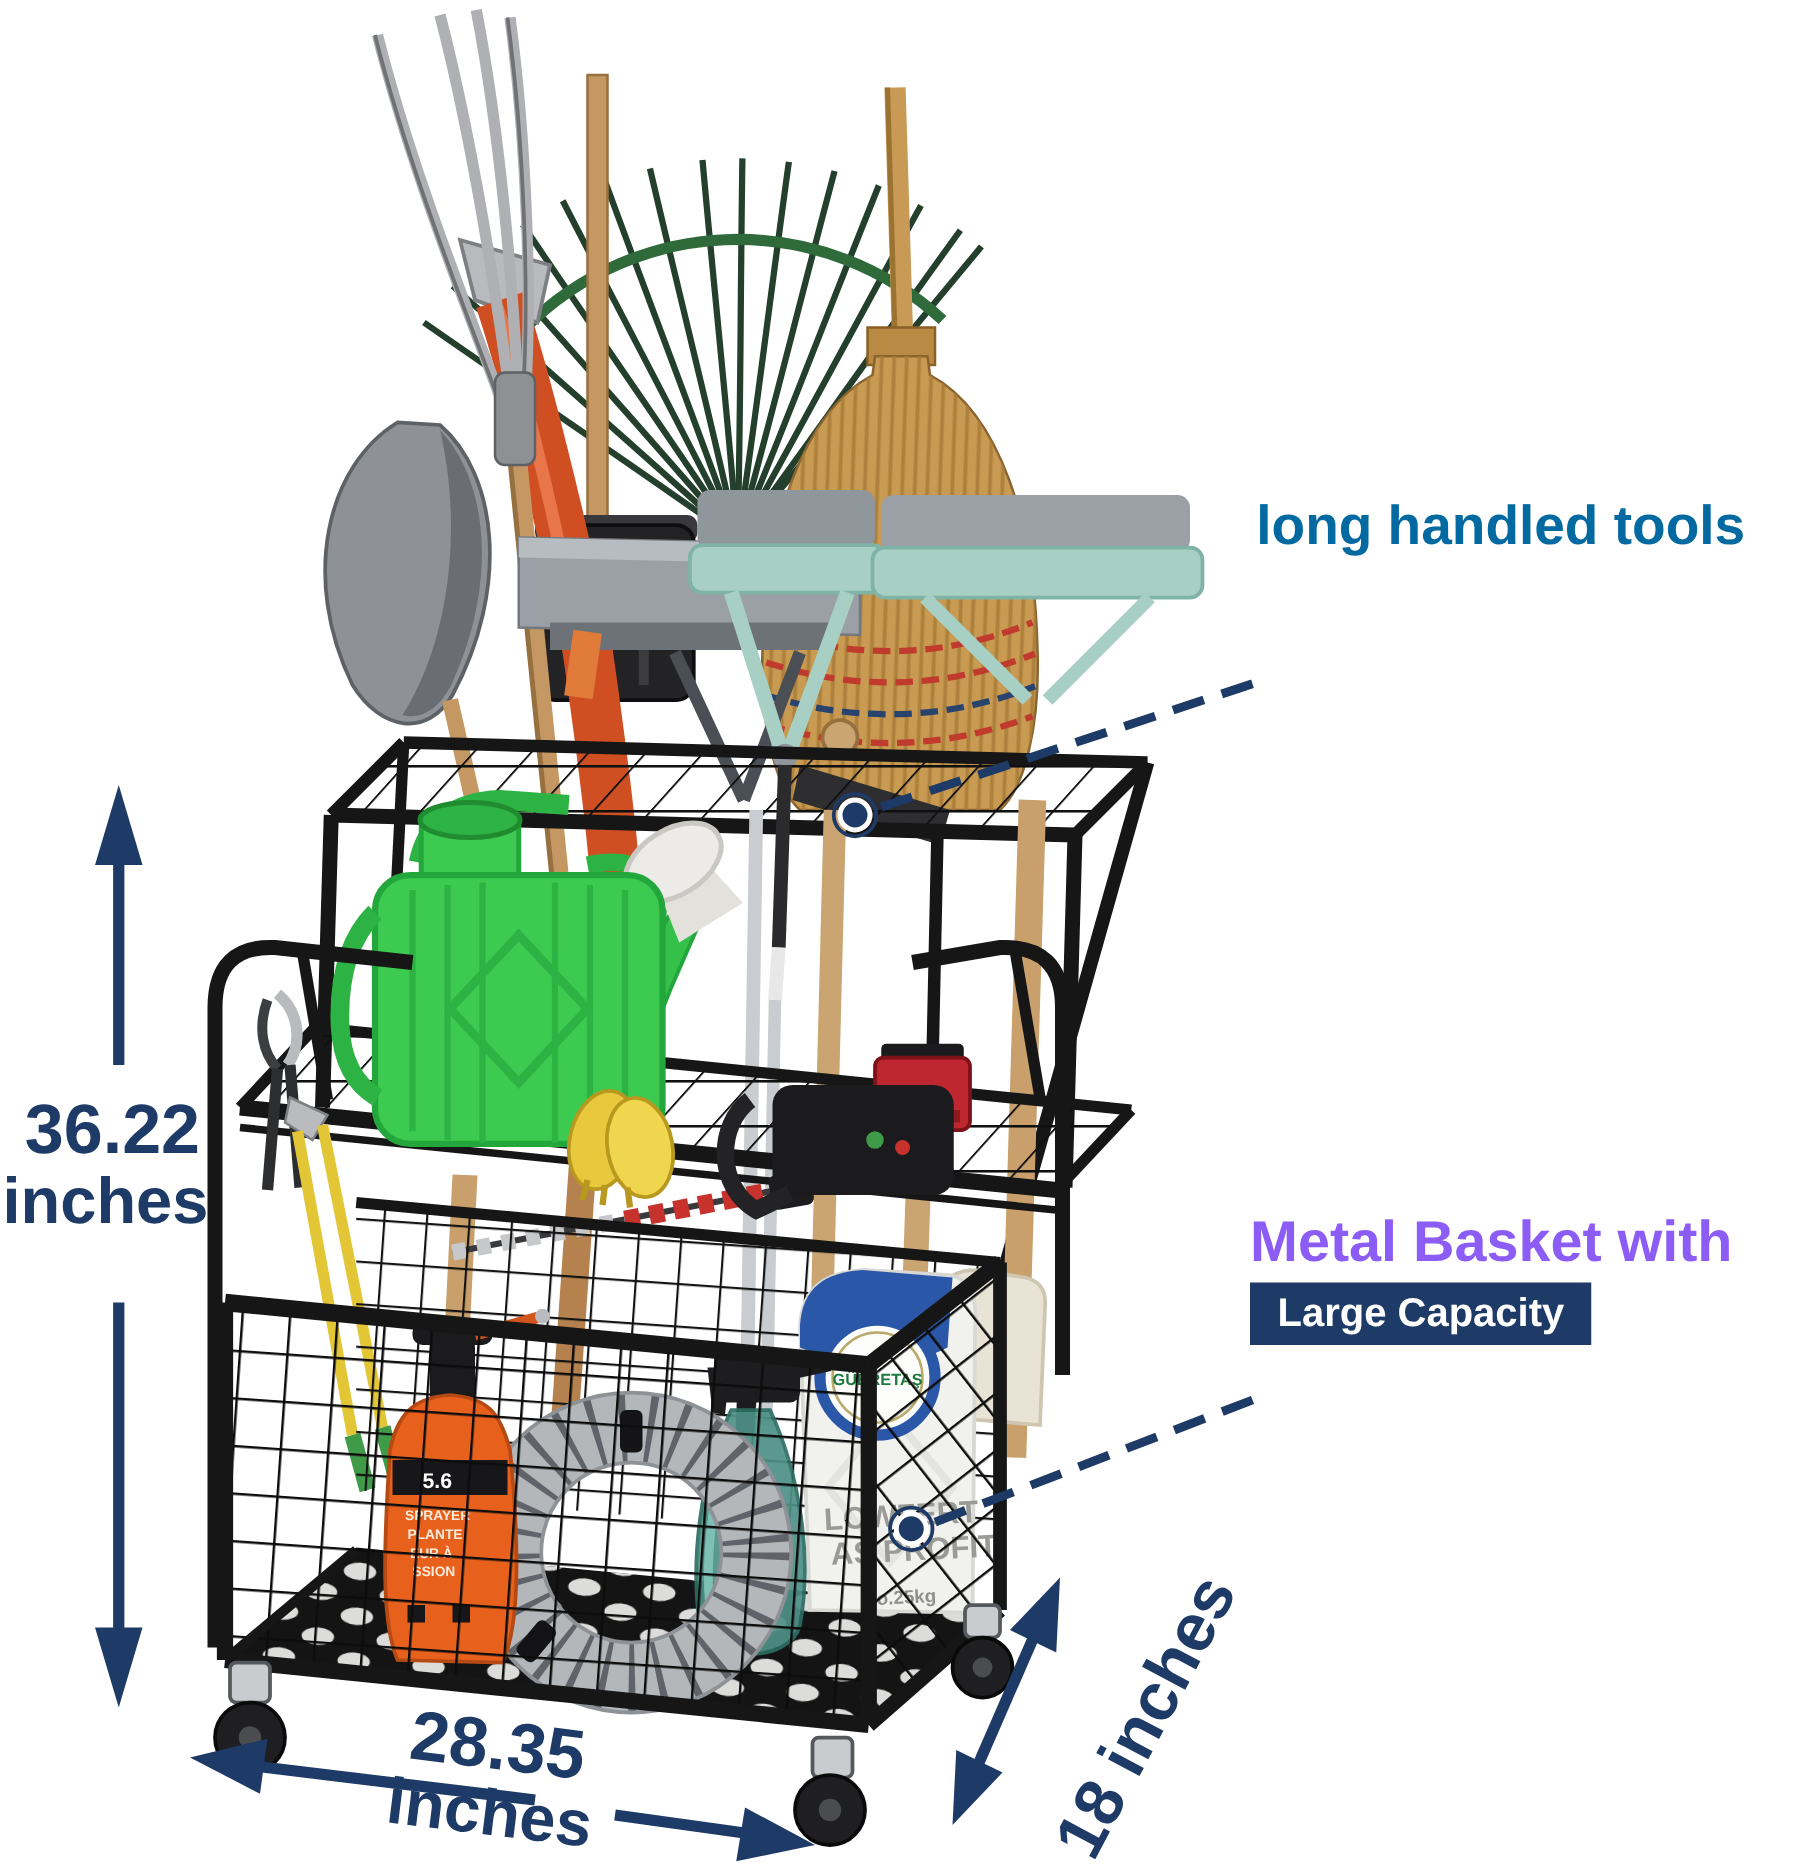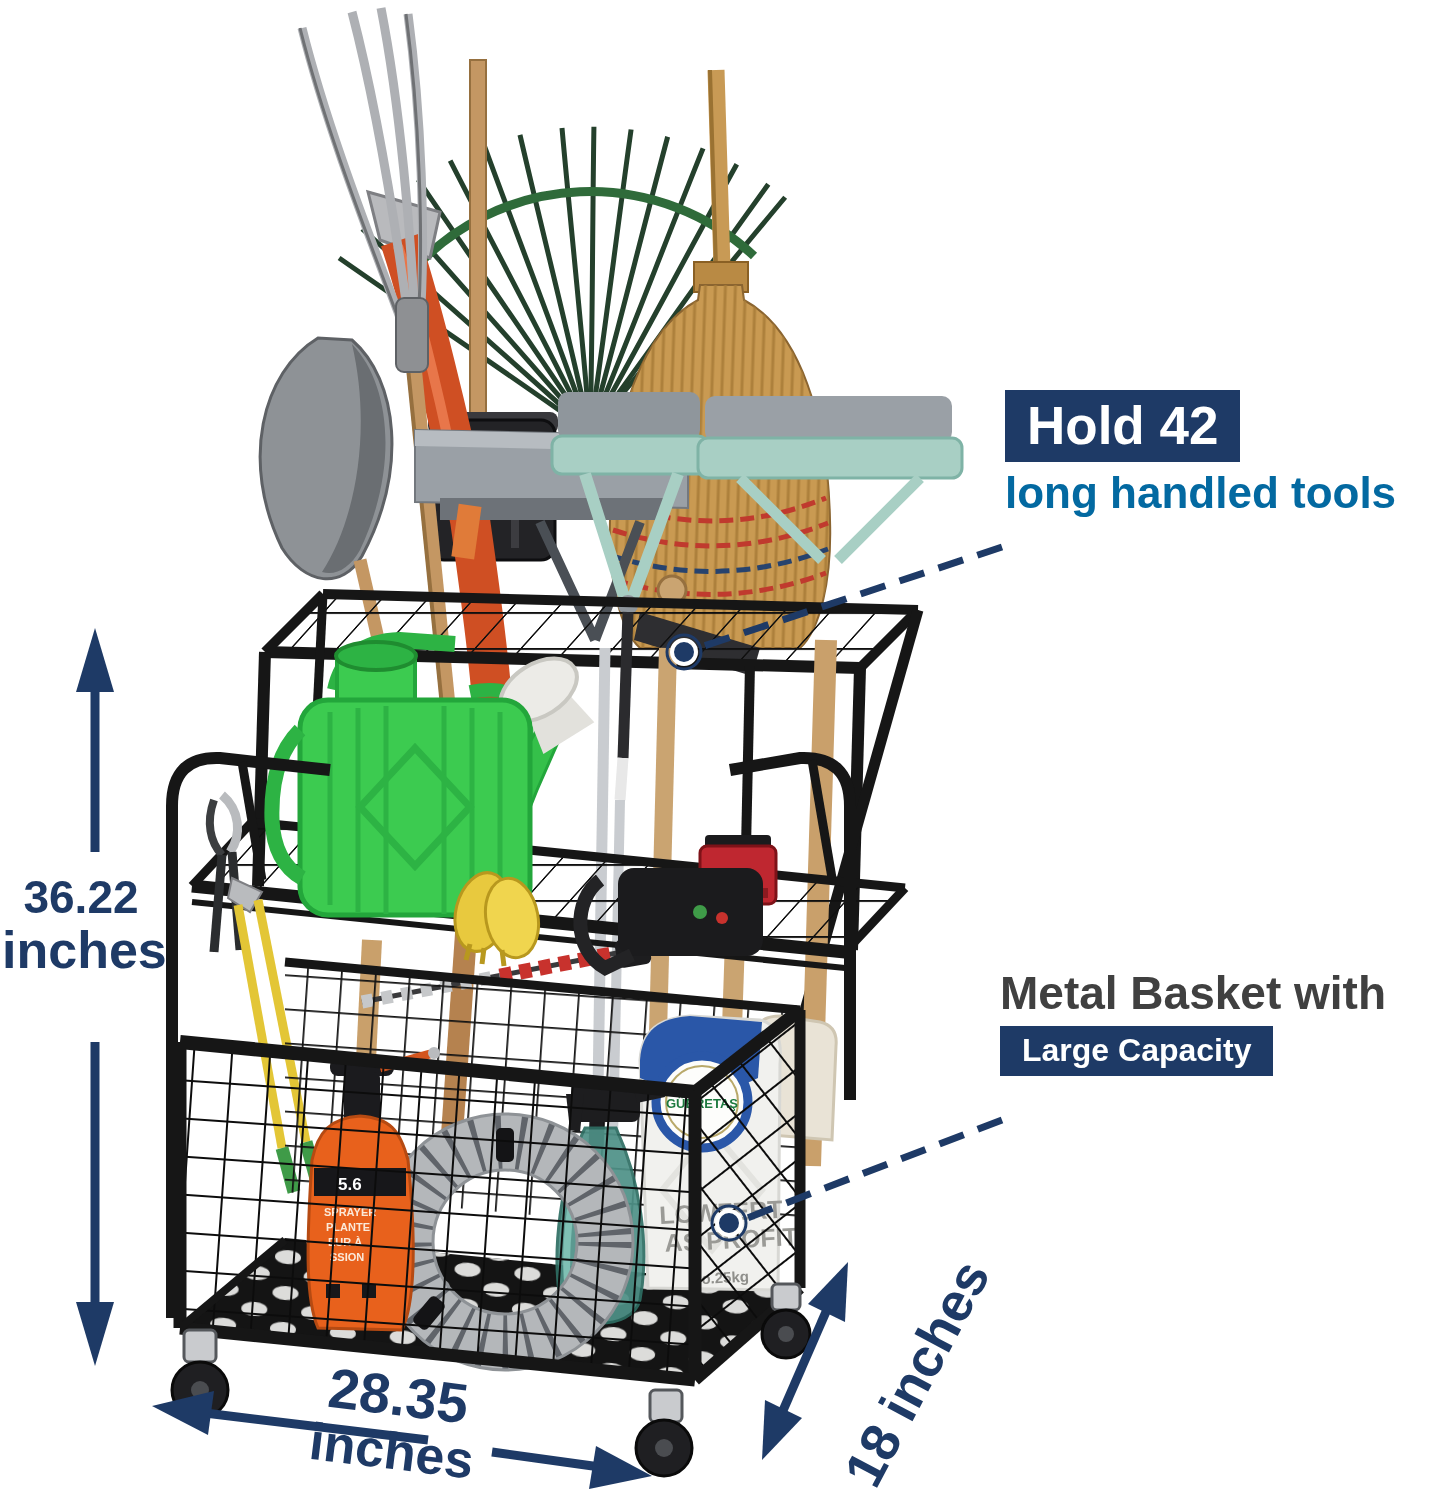--- a/index.html
+++ b/index.html
@@ -5,24 +5,24 @@
   html,body{margin:0;padding:0;background:#ffffff;}
   .stage{position:relative;width:1444px;height:1500px;background:#ffffff;overflow:hidden;
          font-family:"Liberation Sans", sans-serif;}
   .scene{position:absolute;left:0;top:0;}
   .anno{position:absolute;color:#1e3a66;font-weight:bold;}
   .c1{left:1005px;top:390px;}
   .c2{left:1000px;top:966px;}
   .hl-box{display:inline-block;background:#1e3a66;color:#ffffff;padding:8px 22px;}
   .c1 .hl-box{font-size:53px;line-height:1.05;}
   .c1 .cap{font-size:44px;color:#0369a1;margin-top:6px;white-space:nowrap;}
-  .c2 .cap{font-size:46px;color:#404040;white-space:nowrap;text-align:right;}
+  .c2 .cap{font-size:46px;color:#8b5cf6;white-space:nowrap;text-align:right;}
   .c2 .hl-box{font-size:32px;margin-top:6px;line-height:1.05;}
   .hdim{left:2px;top:872px;width:158px;text-align:center;}
-  .hdim .val{font-size:46px;line-height:1.1;}
+  .hdim .val{font-size:56px;line-height:1.1;text-align:right;}
   .hdim .unit{font-size:52px;line-height:1.05;}
   .wdim{left:265px;top:1368px;width:260px;text-align:center;transform:rotate(7deg);}
   .wdim .val{font-size:56px;line-height:1.0;}
   .wdim .unit{font-size:52px;line-height:1.05;}
   .ddim{left:795px;top:1345px;width:240px;text-align:center;transform:rotate(-62deg);
         font-size:54px;white-space:nowrap;}
 </style>
 </head>
 <body>
 
@@ -374,21 +374,20 @@
   </g>
 
   <g fill="#1e3a66">
     <line x1="778" y1="1422" x2="832" y2="1298" stroke="#1e3a66" stroke-width="9"></line>
     <polygon points="762,1460 765,1400 802,1418"></polygon>
     <polygon points="848,1262 845,1322 808,1304"></polygon>
   </g>
 </svg>
 
 <div class="anno c1">
-  <span class="hl-box">Hold 42</span>
   <div class="cap">long handled tools</div>
 </div>
 
 <div class="anno c2">
   <div class="cap">Metal Basket with</div>
   <span class="hl-box">Large Capacity</span>
 </div>
 
 <div class="anno hdim">
   <div class="val">36.22</div>

